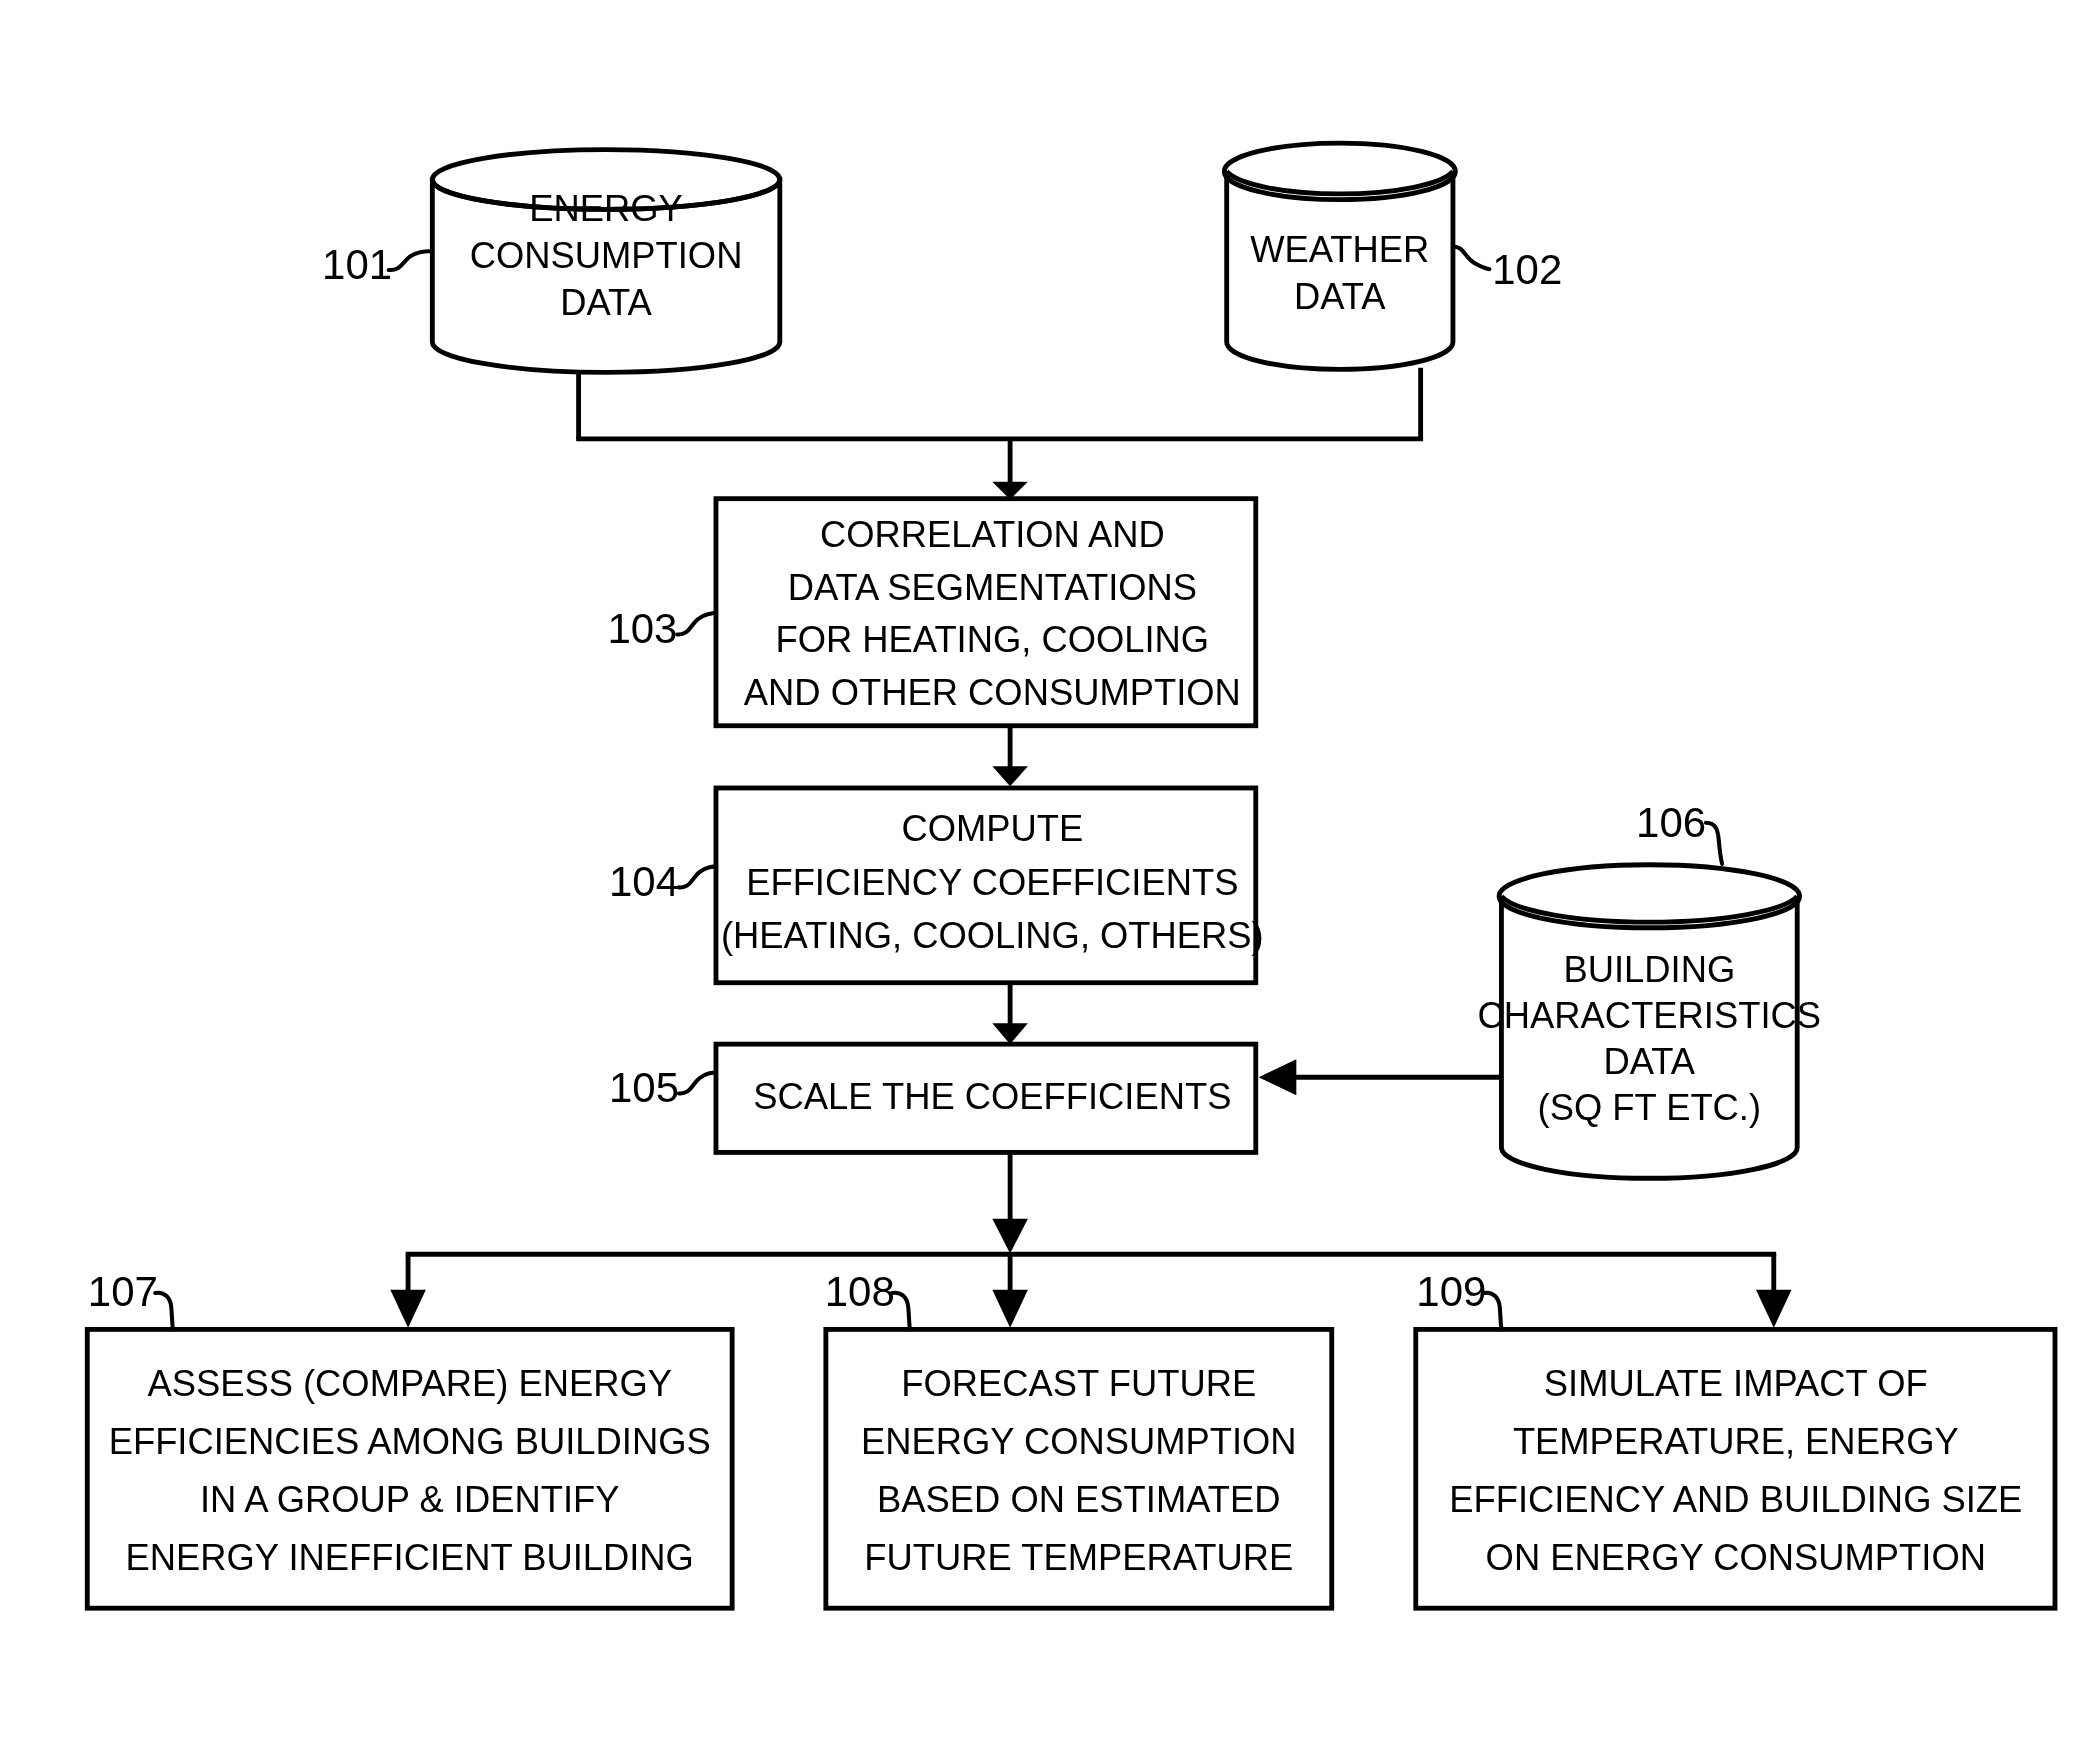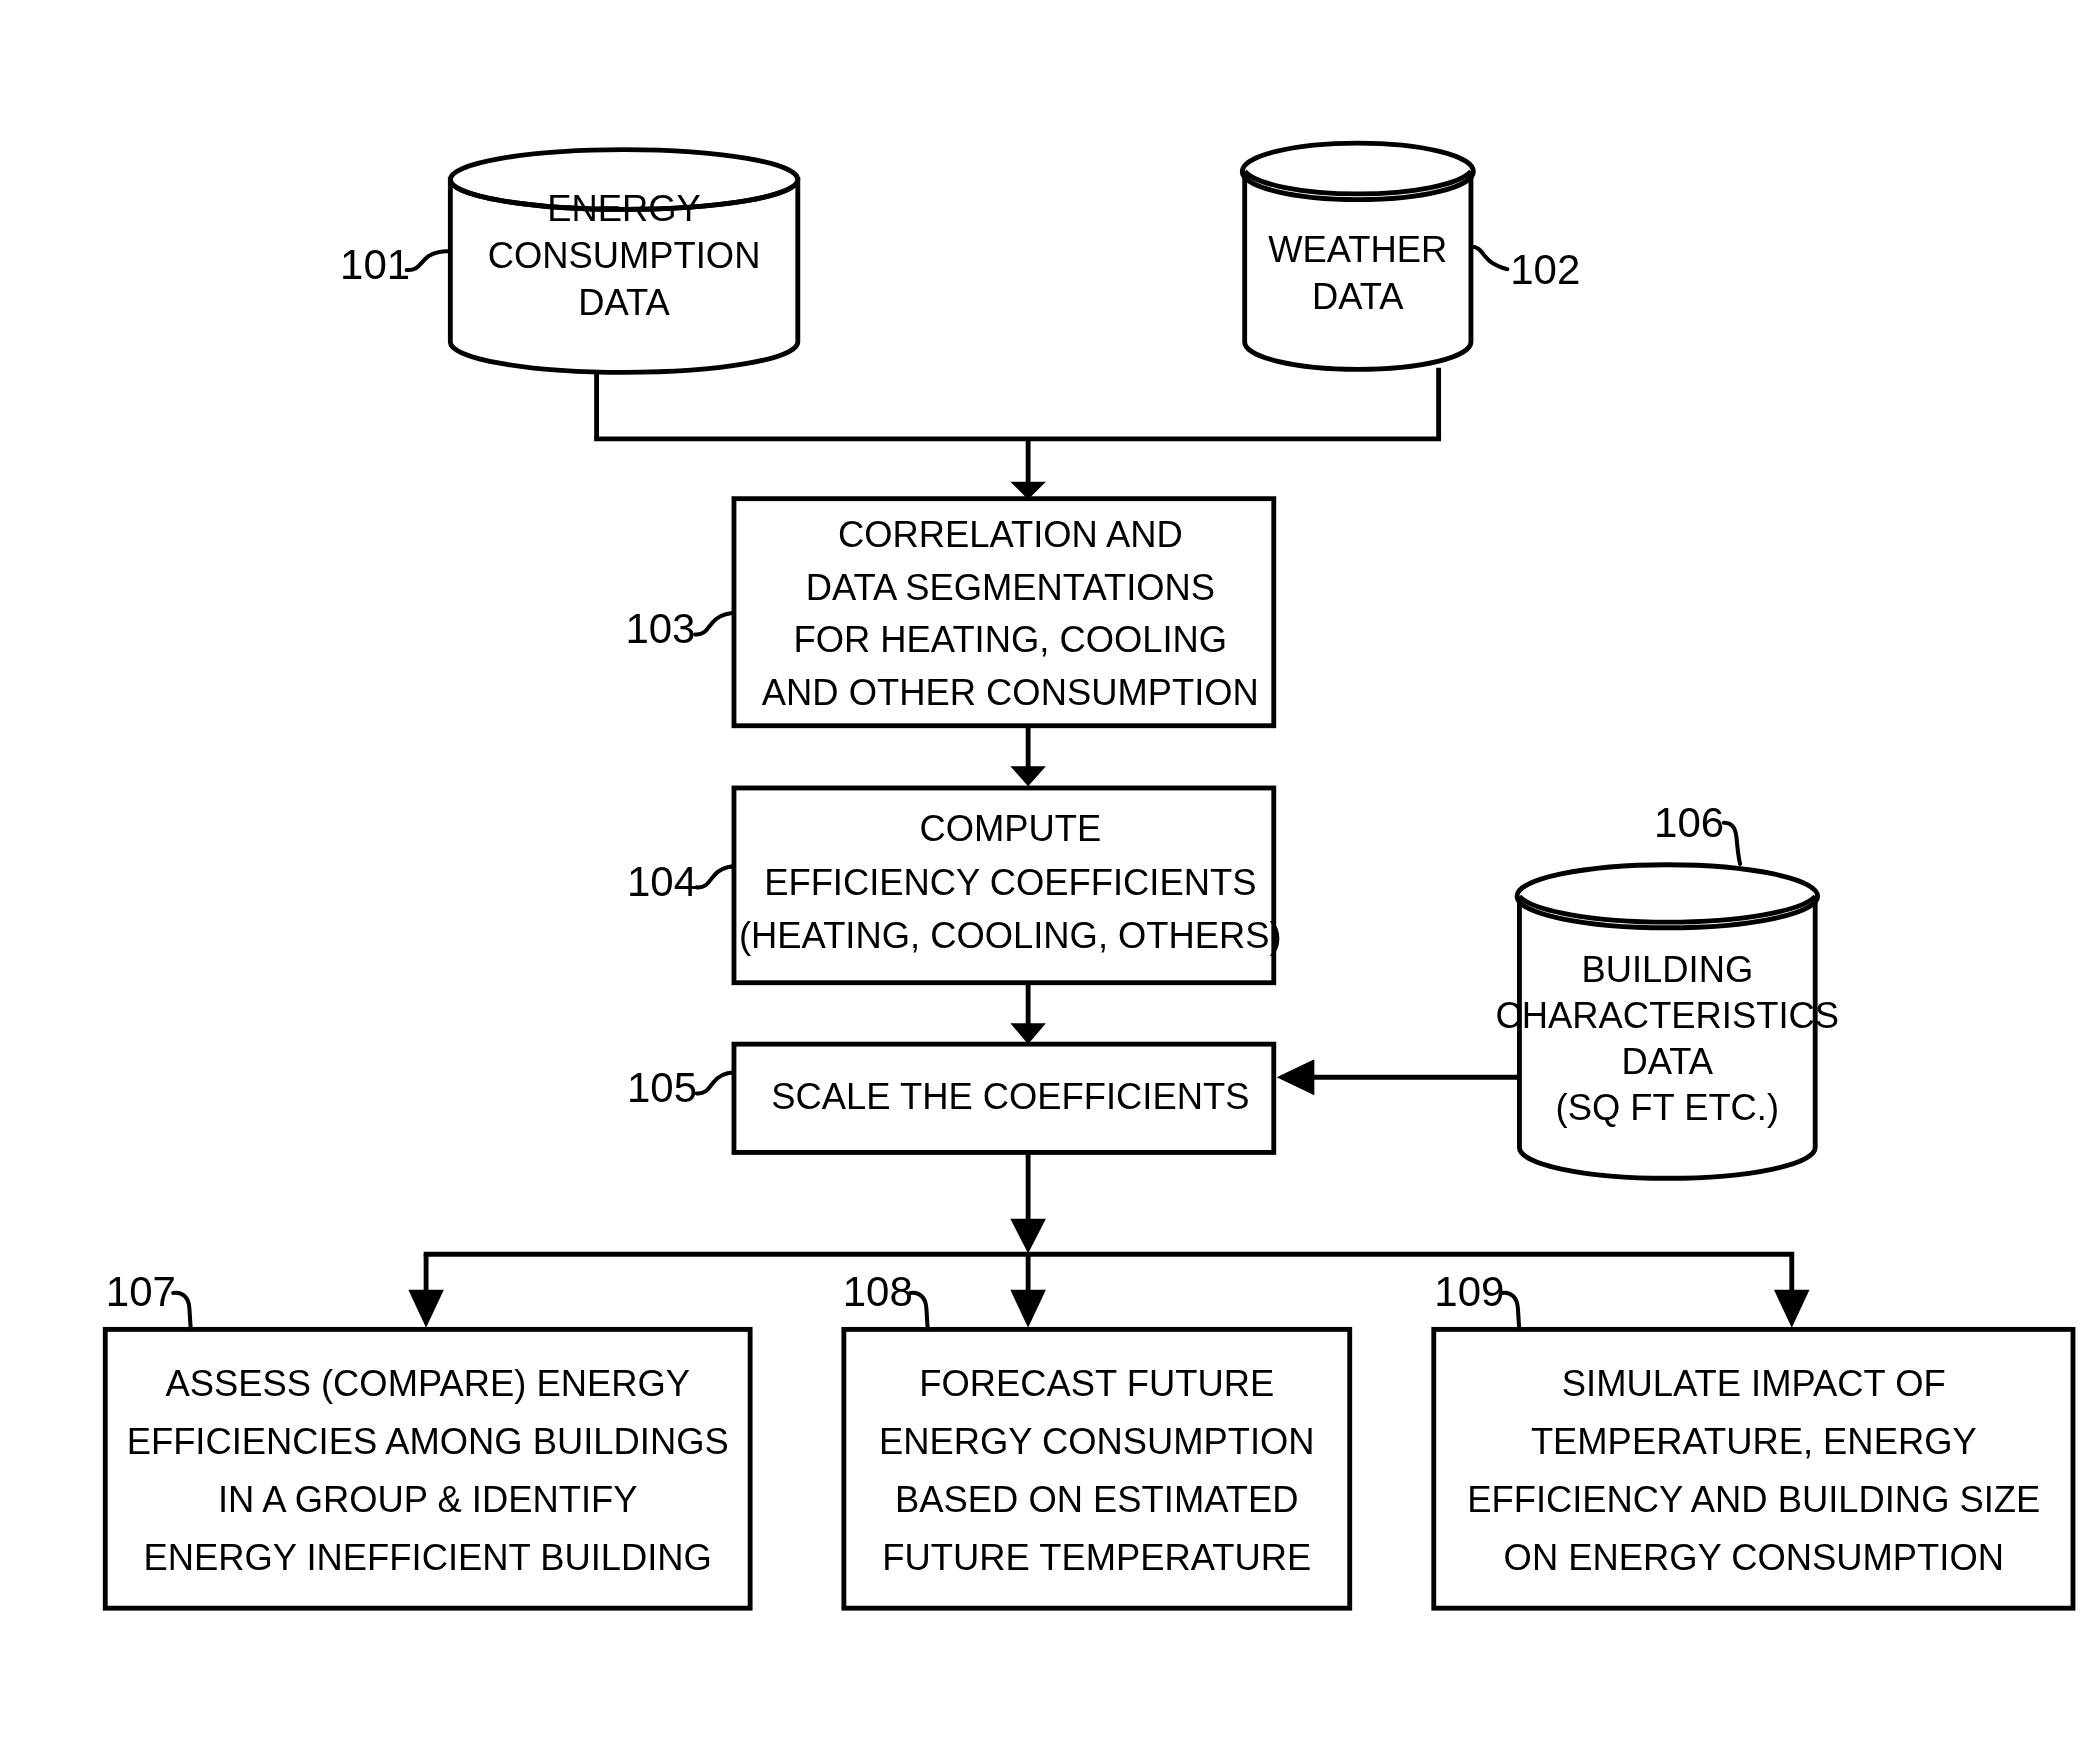--- a/index.html
+++ b/index.html
@@ -12,21 +12,20 @@
     width: 2097px;
     height: 1761px;
     font-family: "Liberation Sans", sans-serif;
     overflow: hidden;
   }
   #figure-root {
     position: relative;
     width: 1808px;
     height: 1761px;
     background: #ffffff;
-    margin-left: 18px;
   }
   svg#diagram {
     display: block;
     width: 2097px;
     height: 1761px;
   }
   .shape-stroke {
     fill: none;
     stroke: #000000;
     stroke-width: 6;

